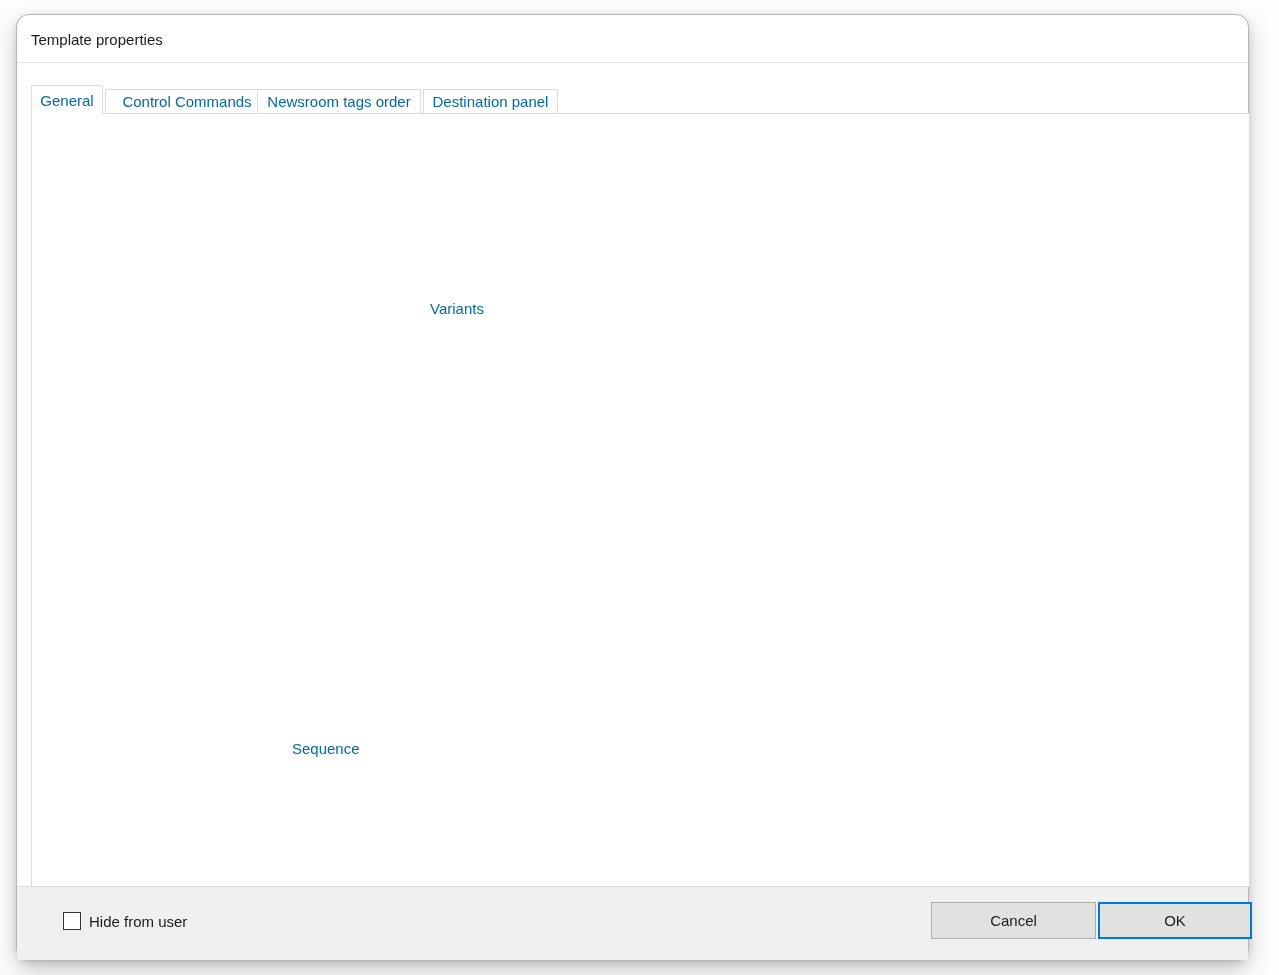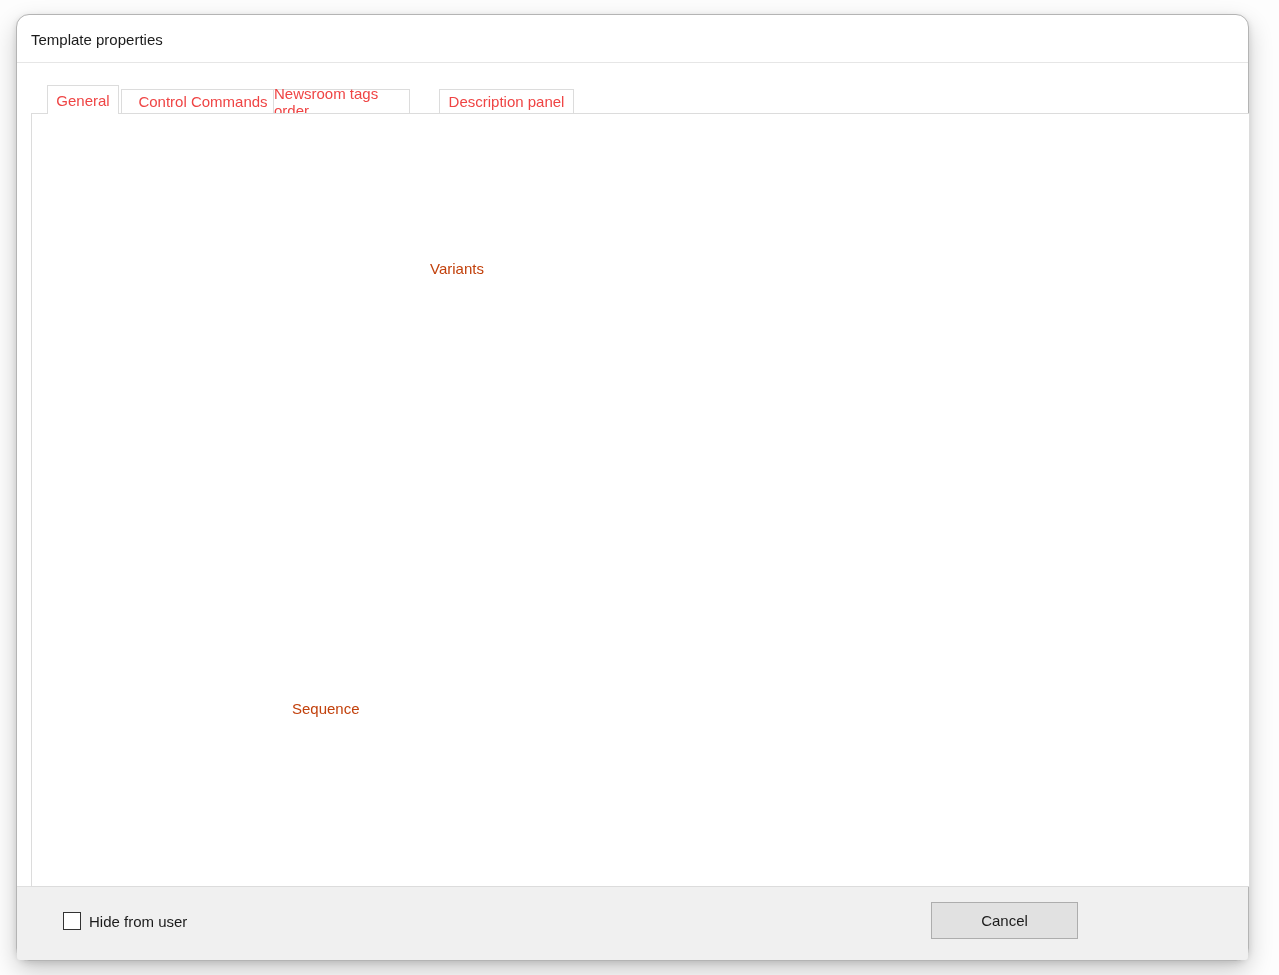--- a/index.html
+++ b/index.html
@@ -19,21 +19,21 @@
     box-shadow:0 10px 24px rgba(0,0,0,.20), 0 2px 6px rgba(0,0,0,.12);
   }
   .titlebar {
     position:absolute; left:0; top:0; right:0; height:48px;
     border-bottom:1px solid #e6e6e6;
   }
   .title { position:absolute; left:14px; top:16px; font-size:15px; color:#1b1b1b; }
 
   
   .tab { position:absolute; background:#fff; border:1px solid #dcdcdc; border-bottom:none;
-         font-size:15px; display:flex; align-items:center; justify-content:center; color:#ef4444;margin-left:16px; }
+         font-size:15px; display:flex; align-items:center; justify-content:center; color:#0369a1; }
   .tab.active { top:70px; height:29px; z-index:3; }
   .tab.inactive { top:74px; height:24px; z-index:1; }
 
   .page {
     position:absolute; left:14px; top:98px; width:1219px; height:774px;
     border:1px solid #dcdcdc; background:#fff; z-index:2;
   }
 
   .lbl { position:absolute; font-size:15px; line-height:18px; color:#1b1b1b; white-space:pre; }
   .lbl.dim { color:#a6a6a6; }
@@ -51,21 +51,21 @@
   .combo .fill { position:absolute; left:2px; top:2px; bottom:2px; right:26px; background:#ededed; }
   .chev { position:absolute; width:8px; height:8px; border-right:2px solid #444; border-bottom:2px solid #444;
           transform:rotate(45deg); right:11px; top:7px; }
   .combo.disabled .chev { border-color:#9a9a9a; }
 
   .cb { position:absolute; width:18px; height:18px; background:#fff; border:1px solid #333; }
   .cb.disabled { border:1px solid #cbcbcb; }
   .cb.checked::after { content:"\2713"; position:absolute; left:1px; top:-2px; font-size:17px; color:#1b1b1b; }
 
   .group { position:absolute; border:1px solid #dcdcdc; background:#fff; }
-  .group-label { position:absolute; background:#fff; padding:0 5px; font-size:15px; color:#c2410c; z-index:2; white-space:pre; }
+  .group-label { position:absolute; background:#fff; padding:0 5px; font-size:15px; color:#0369a1; z-index:2; white-space:pre;margin-top:40px; }
 
   .listbox { position:absolute; border:1px solid #7a7a7a; background:#fff; overflow:hidden; }
   .list-item { font-size:15px; line-height:20px; padding-left:4px; color:#2b2b2b; white-space:pre; }
 
   .flatbtn { position:absolute; background:#cdcdcd; border:1px solid #c2c2c2; color:#8a8a8a;
              font-size:15px; display:flex; align-items:center; justify-content:center; letter-spacing:1px; }
 
   .sb { position:absolute; top:1px; right:1px; bottom:1px; width:17px; background:#f0f0f0; }
   .sb .arrow { position:absolute; left:0; width:17px; height:17px; }
   .sb .arrow span { position:absolute; left:5px; width:6px; height:6px; border-right:1.6px solid #5a5a5a; border-bottom:1.6px solid #5a5a5a; }
@@ -84,22 +84,22 @@
 <body>
 
 <div class="dialog">
 
   <div class="titlebar">
     <div class="title">Template properties</div>
   </div>
 
   <div class="tab active" style="left:14px;  width:72px;">General</div>
   <div class="tab inactive" style="left:88px;  width:164px;">Control Commands</div>
-  <div class="tab inactive" style="left:240px; width:137px;">Newsroom tags order</div>
-  <div class="tab inactive" style="left:406px; width:135px;">Description panel</div>
+  <div class="tab inactive" style="left:240px; width:164px;">Newsroom tags order</div>
+  <div class="tab inactive" style="left:406px; width:135px;">Destination panel</div>
 
   <div class="page"></div>
 
   <div class="lbl" style="left:47px;  top:127px;">Name</div>
   <div class="lbl" style="left:202px; top:127px;">Type</div>
   <div class="lbl" style="left:392px; top:127px;">Variant</div>
   <div class="lbl" style="left:527px; top:127px;">Description</div>
 
   <div class="input" style="left:46px;  top:154px; width:143px; height:28px;">OPENER  K1</div>
   <div class="combo" style="left:201px; top:154px; width:178px; height:28px;">
@@ -215,15 +215,16 @@
     <span class="val"></span>
     <span class="chev"></span>
   </div>
   <div class="lbl" style="left:584px; top:716px;">Loop</div>
   <span class="cb disabled" style="left:629px; top:714px;"></span>
 
   <div class="footer"></div>
   <span class="cb" style="left:46px; top:897px; z-index:4;"></span>
   <div class="lbl" style="left:72px; top:898px; z-index:4;">Hide from user</div>
 
-  <div class="btn" style="left:914px; top:887px; width:147px; height:37px; z-index:4;">Cancel</div>
+  <div class="btn" style="left:914px; top:887px; width:165px; height:37px; z-index:4;">Cancel</div>
+  <div class="btn default" style="left:1081px; top:887px; width:154px; height:37px; z-index:4;">OK</div>
 
 </div>
 
 </body></html>

